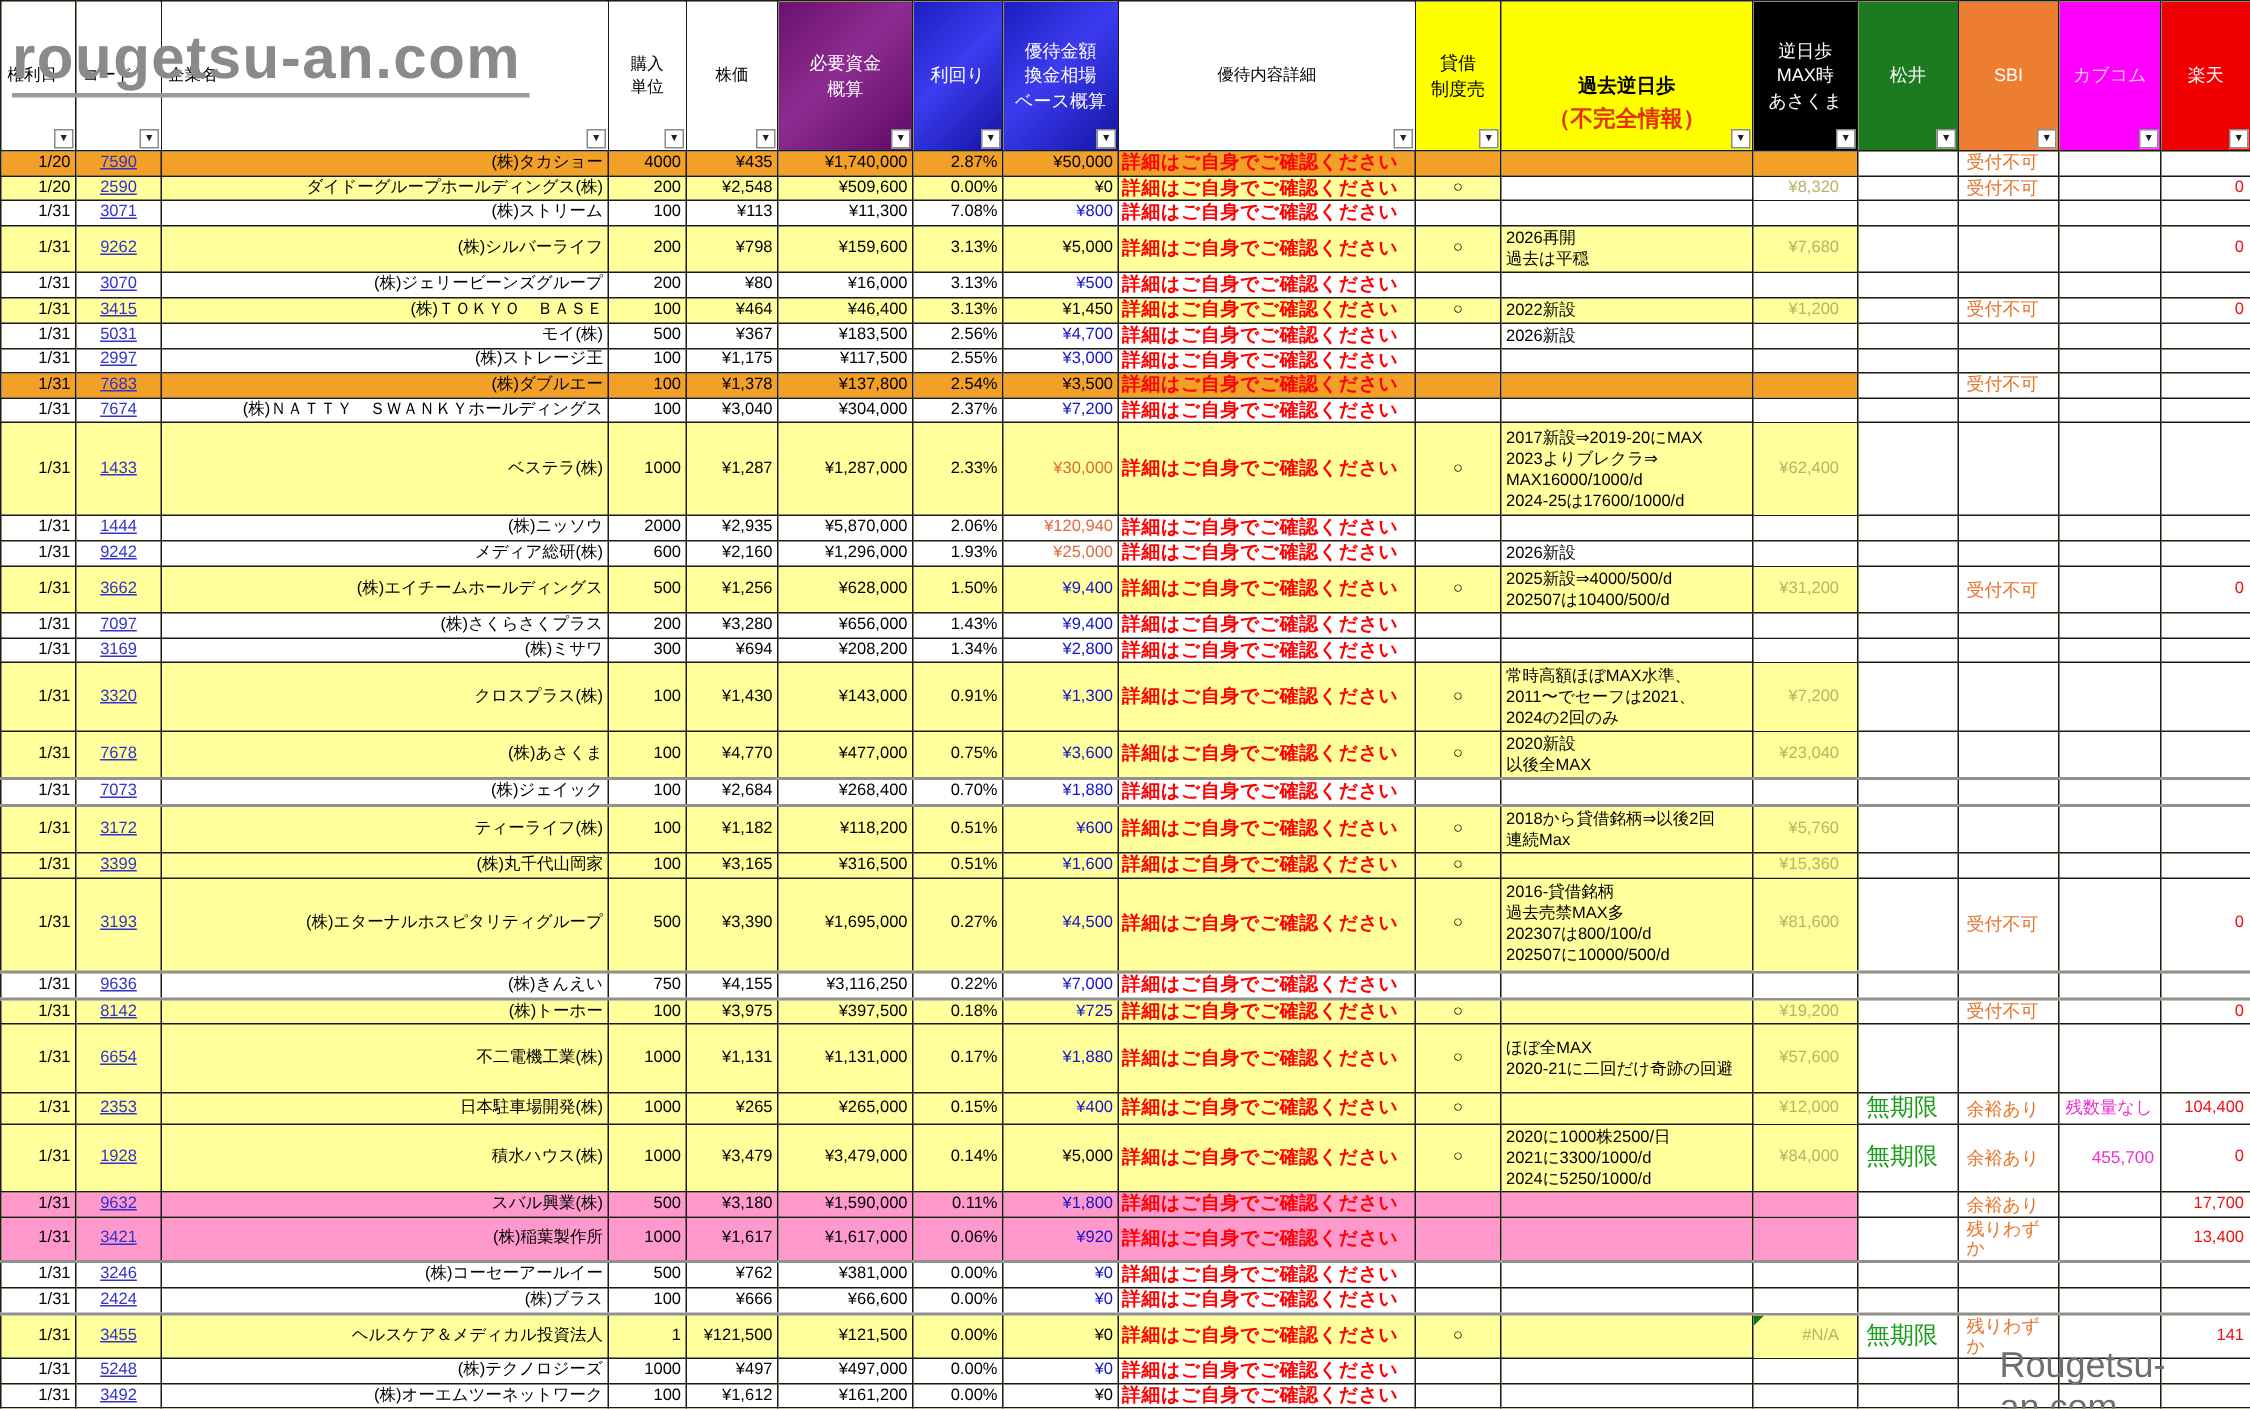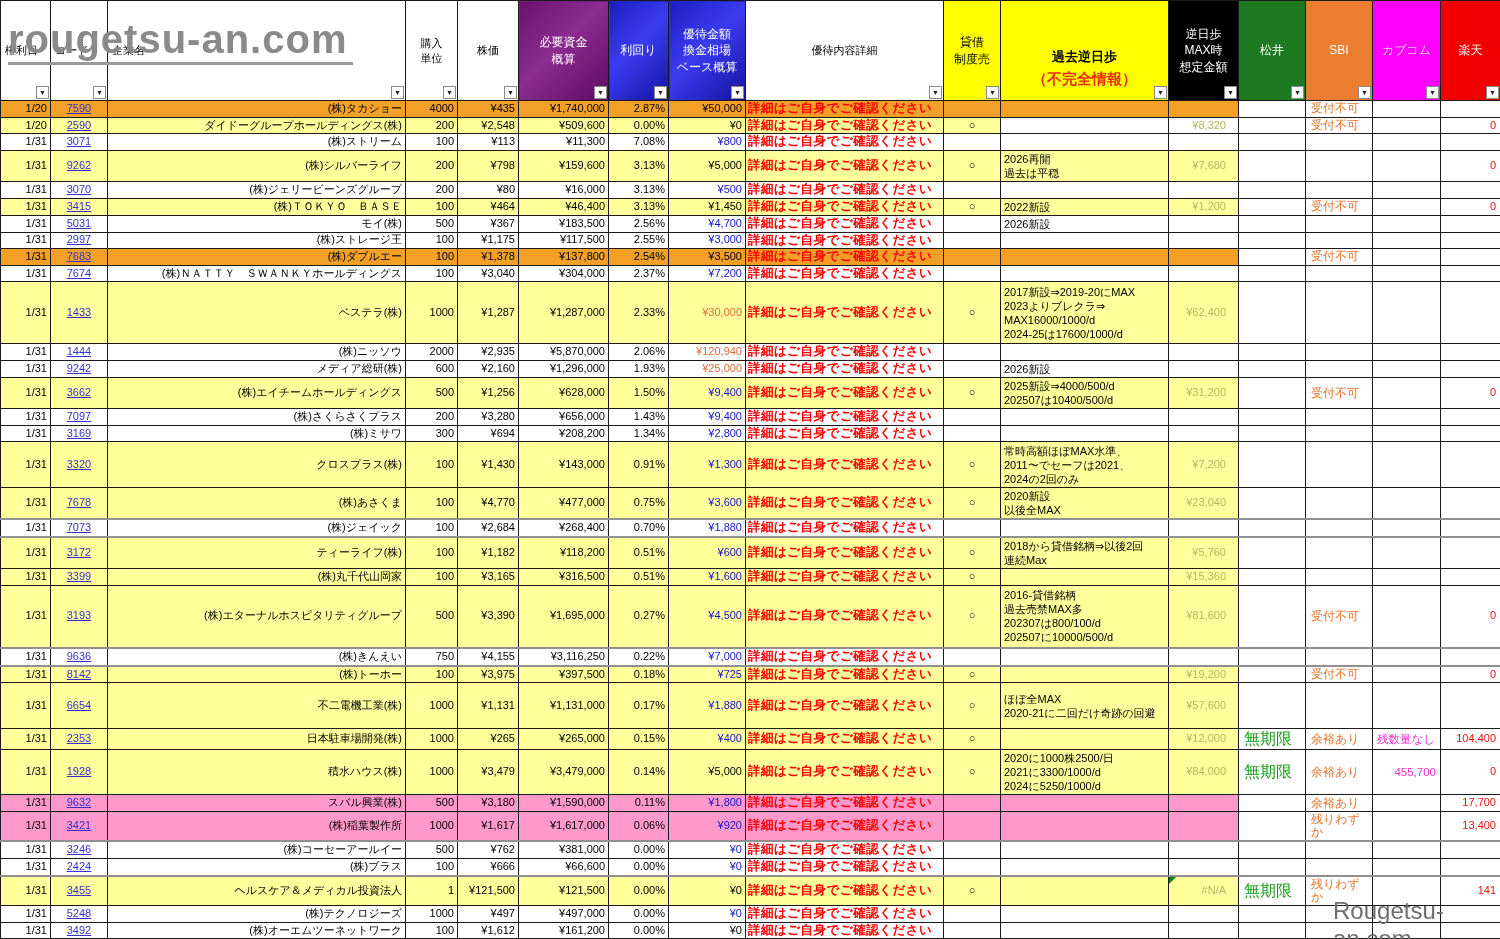--- a/index.html
+++ b/index.html
@@ -98,21 +98,21 @@
         <th class="h-blue"><span class="lbl">利回り</span><span class="filter-btn">▼</span></th>
         <th class="h-blue"><span class="lbl">優待金額
 換金相場
 ベース概算</span><span class="filter-btn">▼</span></th>
         <th><span class="lbl">優待内容詳細</span><span class="filter-btn">▼</span></th>
         <th class="h-yellow"><span class="lbl">貸借
 制度売</span><span class="filter-btn">▼</span></th>
         <th class="h-yellow h-hist"><span class="l1">過去逆日歩</span><span class="l2">（不完全情報）</span><span class="filter-btn">▼</span></th>
         <th class="h-black"><span class="lbl">逆日歩
 MAX時
-想定金額</span><span class="filter-btn">▼</span></th>
+あさくま</span><span class="filter-btn">▼</span></th>
         <th class="h-green"><span class="lbl">松井</span><span class="filter-btn">▼</span></th>
         <th class="h-orange"><span class="lbl">SBI</span><span class="filter-btn">▼</span></th>
         <th class="h-magenta"><span class="lbl">カブコム</span><span class="filter-btn">▼</span></th>
         <th class="h-red"><span class="lbl">楽天</span><span class="filter-btn">▼</span></th>
       </tr>
     </thead>
     <tbody id="tbody">
         <tr class="bg-orange" style="height: 15px;">
           <td class="main t-r">1/20</td>
           <td class="main t-c cell-code"><a href="#">7590</a></td>

